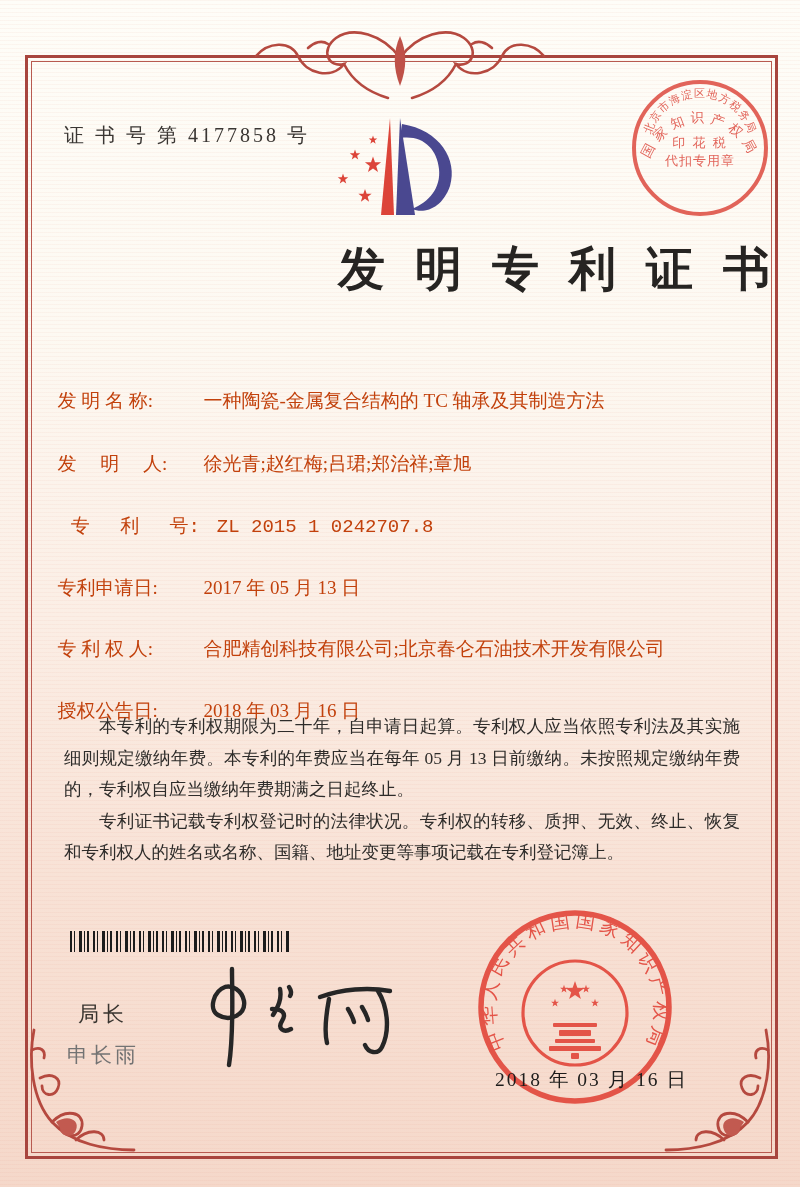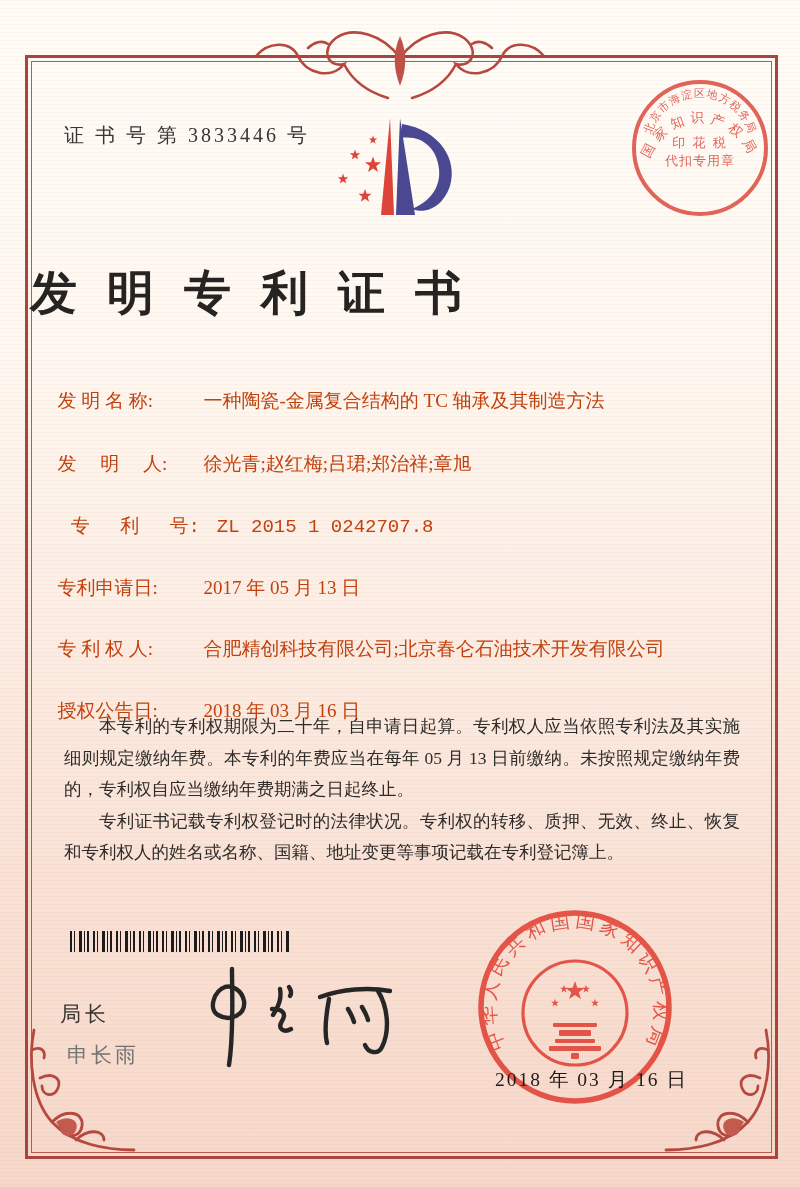--- a/index.html
+++ b/index.html
@@ -11,36 +11,36 @@
   .texture{position:absolute;inset:0;pointer-events:none;
     background:repeating-linear-gradient(180deg,rgba(225,140,118,0.07) 0 1px,transparent 1px 4px);}
   
   .frame-outer{position:absolute;left:25px;top:55px;width:747px;height:1098px;
     border:3px solid #a8453e;}
   .frame-inner{position:absolute;inset:3px;border:1px solid #b85a50;}
   .ornament{position:absolute;pointer-events:none;}
   
   .cert-no{position:absolute;left:64px;top:122px;font-size:20px;letter-spacing:3px;color:#3a3633;}
   
-  .title{position:absolute;left:0;top:238px;width:100%;text-align:left;
-    font-size:47px;font-weight:600;color:#262422;letter-spacing:30px;text-indent:30px;margin-top:24px;}
+  .title{position:absolute;left:0;top:238px;width:100%;text-align:right;
+    font-size:47px;font-weight:600;color:#262422;letter-spacing:30px;text-indent:30px;}
   
   .field{position:absolute;left:48px;font-size:19px;color:#c2410c;white-space:pre;}
   .field .lab{display:inline-block;min-width:146px;}
   
   .paras{position:absolute;left:64px;top:711px;width:676px;font-size:17.5px;
     line-height:31.5px;color:#2e2c2a;text-align:justify;}
   .paras p{margin:0;text-indent:2em;}
   
   .barcode{position:absolute;left:70px;top:931px;width:221px;height:21px;
     background:repeating-linear-gradient(90deg,
       #1c1c1c 0 2px,transparent 2px 4px,#1c1c1c 4px 5px,transparent 5px 9px,
       #1c1c1c 9px 12px,transparent 12px 14px,#1c1c1c 14px 15px,transparent 15px 17px,
       #1c1c1c 17px 19px,transparent 19px 23px);}
-  .officer-title{position:absolute;left:60px;top:1000px;font-size:21px;color:#38342f;letter-spacing:4px;}
+  .officer-title{position:absolute;left:78px;top:1000px;font-size:21px;color:#38342f;letter-spacing:4px;}
   .officer-name{position:absolute;left:67px;top:1041px;font-size:21px;color:#737373;letter-spacing:3px;}
   .signature{position:absolute;left:192px;top:963px;}
   .seal-main{position:absolute;left:475px;top:907px;opacity:.9;}
   .seal-tax{position:absolute;left:627px;top:75px;opacity:.85;}
   .issue-date{position:absolute;left:495px;top:1066px;font-size:19.5px;color:#1d1c1b;
     letter-spacing:2px;z-index:5;}
   svg text{font-family:"Liberation Serif","DejaVu Serif",serif;}
 </style>
 </head>
 <body>
@@ -77,21 +77,21 @@
   <g stroke="#b5493f" stroke-width="2.8" fill="none" stroke-linecap="round">
     <path d="M8,4 C2,34 6,74 26,96 C46,118 80,124 108,124"></path>
     <path d="M26,96 C40,82 58,86 56,100 C54,114 36,112 34,100"></path>
     <path d="M14,52 C26,46 36,52 32,62 C28,72 16,70 16,60"></path>
     <path d="M50,114 C62,102 78,104 78,114"></path>
     <path d="M6,24 C14,20 20,24 18,32"></path>
   </g>
   <path d="M30,96 C42,88 54,94 50,104 C46,114 34,110 34,102 Z" fill="#c25a50"></path>
 </svg>
 
-<div class="cert-no">证 书 号 第 3833446 号</div>
+<div class="cert-no">证 书 号 第 4177858 号</div>
 
 <svg style="position:absolute;left:328px;top:90px;" width="150" height="140" viewBox="0 0 150 140">
   <defs>
     <path id="star10" d="M0,-10 L2.35,-3.24 L9.51,-3.09 L3.80,1.24 L5.88,8.09 L0,4 L-5.88,8.09 L-3.80,1.24 L-9.51,-3.09 L-2.35,-3.24 Z"></path>
   </defs>
   <polygon points="62,28 53,125 66,125" fill="#dc4439"></polygon>
   <polygon points="72,28 68,125 87,125" fill="#4a4890"></polygon>
   <path d="M74,34 C112,40 130,70 122,96 C114,119 96,124 84,119 C101,112 113,98 111,79 C109,59 95,45 73,48 Z" fill="#4a4890"></path>
   <g fill="#dc4439">
     <use href="#star10" transform="translate(45,50) scale(0.45)"></use>

